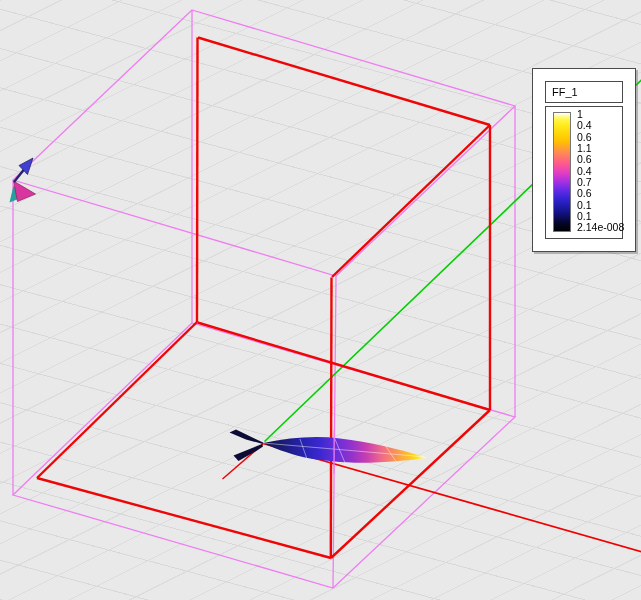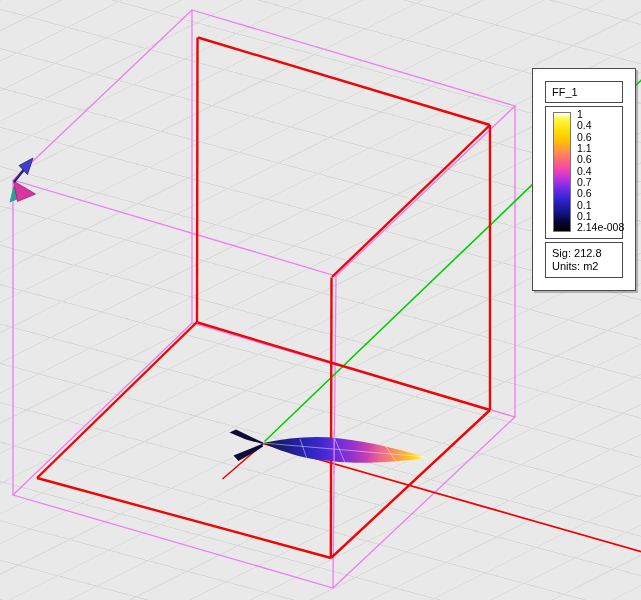--- a/index.html
+++ b/index.html
@@ -133,19 +133,15 @@
         <span>1.1</span>
         <span>0.6</span>
         <span>0.4</span>
         <span>0.7</span>
         <span>0.6</span>
         <span>0.1</span>
         <span>0.1</span>
         <span>2.14e-008</span>
       </div>
     </div>
-    <div class="lg-box lg-sig">
-      <div>Sig: 212.8</div>
-      <div>Units: m2</div>
-    </div>
   </div>
 
 </div>
 
 </body></html>

